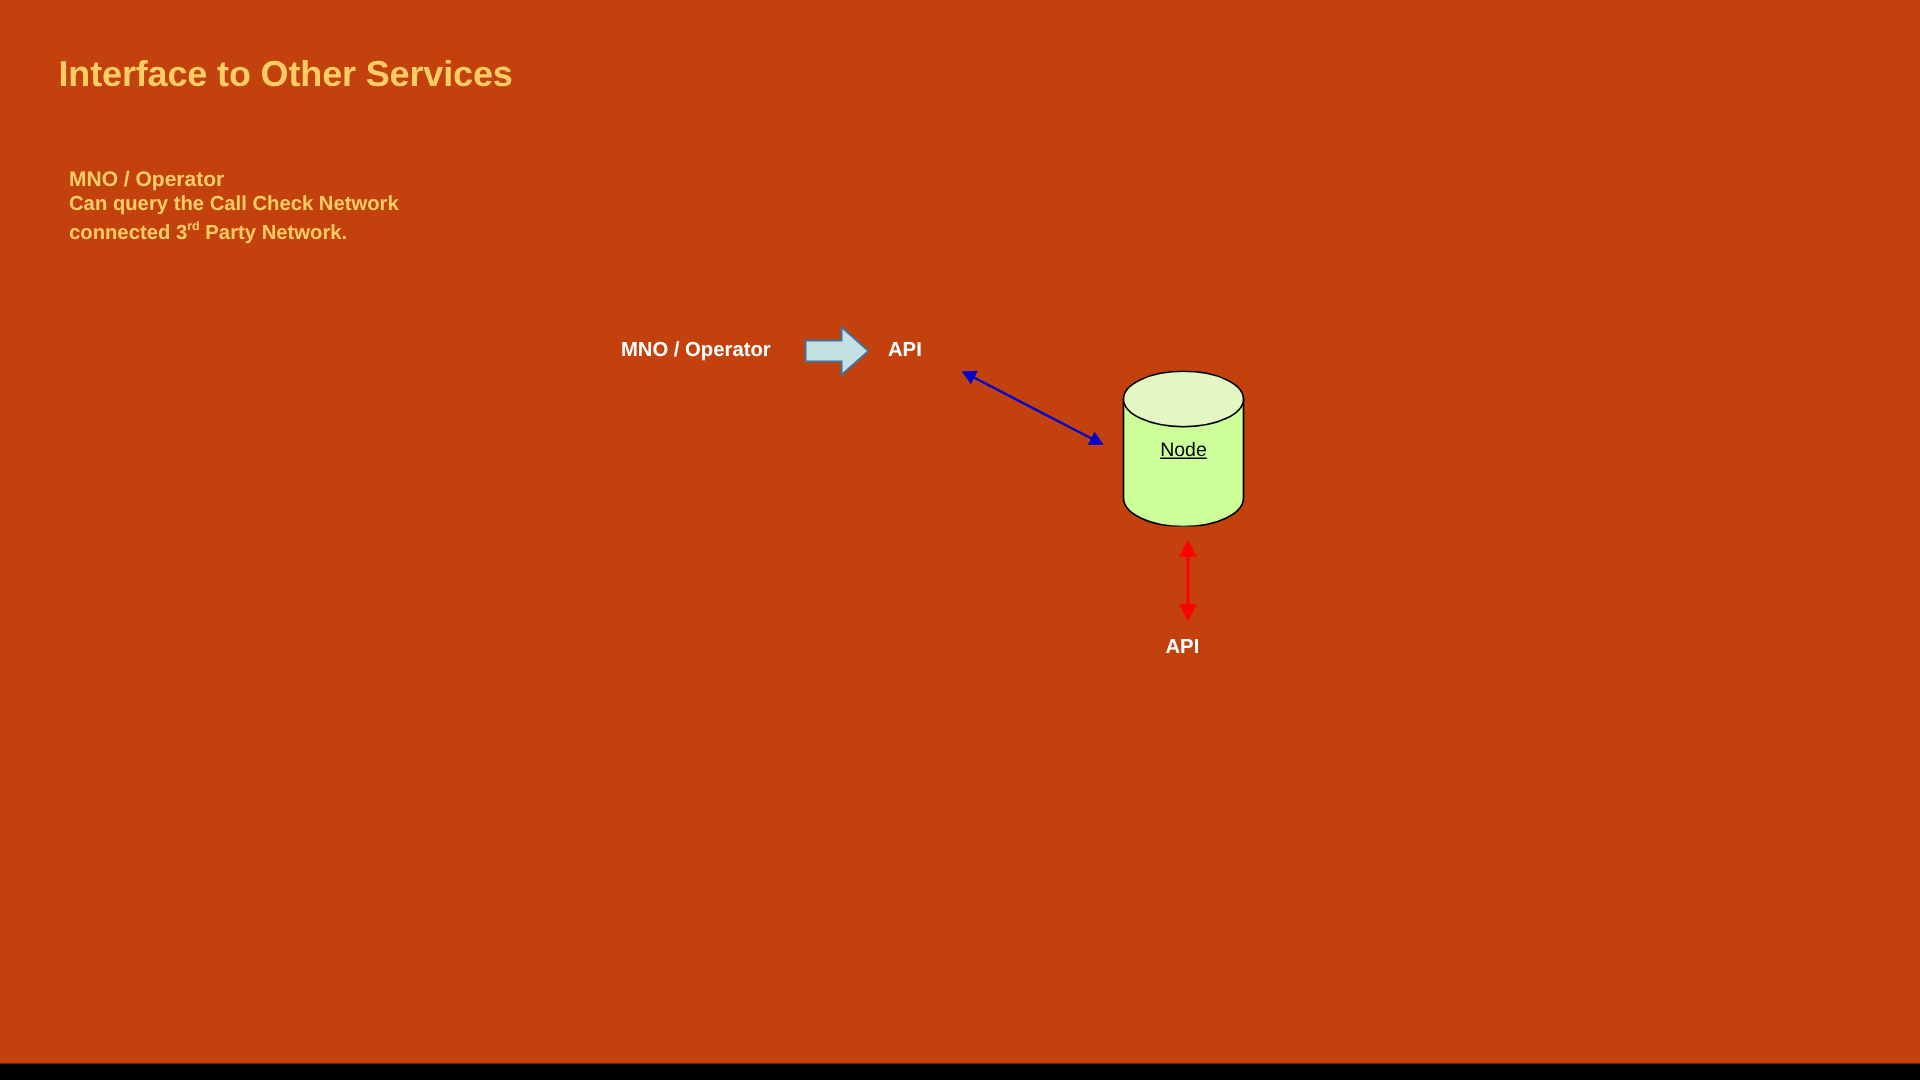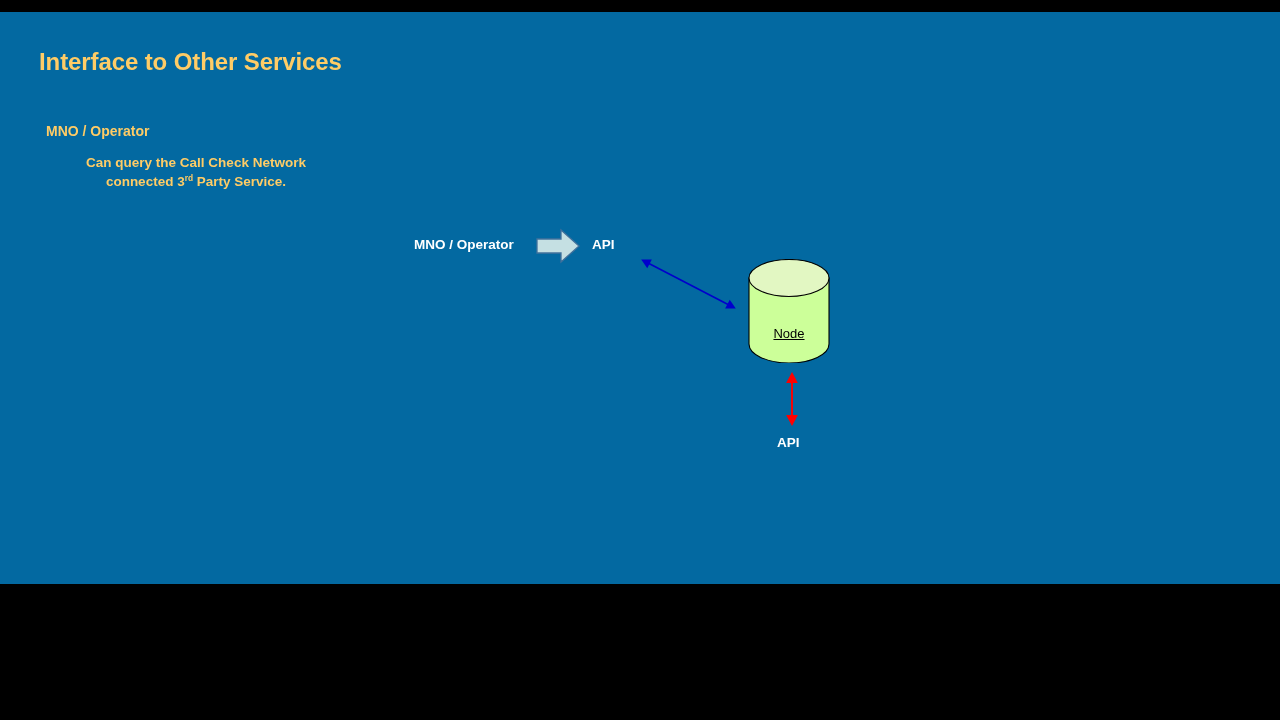--- a/index.html
+++ b/index.html
@@ -14,23 +14,22 @@
     overflow: hidden;
     font-family: "Liberation Sans", sans-serif;
     position: relative;
   }
 
   #slide {
     position: absolute;
     left: 0;
     top: 0;
     width: 1280px;
-    height: 572px;
-    background: #0369a1;
-    margin-top: 12px;
+    height: 709px;
+    background: #c2410c;
   }
 
   
   #slide-title {
     position: absolute;
     left: 39px;
     top: 36px;
     font-size: 24px;
     font-weight: bold;
     color: #FFCC66;
@@ -45,27 +44,26 @@
     top: 111px;
     font-size: 14px;
     font-weight: bold;
     color: #FFCC66;
     white-space: nowrap;
   }
 
   #body-text {
     position: absolute;
     left: 46px;
-    top: 141px;
+    top: 126px;
     width: 300px;
     font-size: 13.5px;
     font-weight: bold;
     color: #FFCC66;
     line-height: 19px;
-    text-align: center;
   }
   #body-text .line { white-space: nowrap; }
   sup {
     font-size: 0.62em;
     vertical-align: super;
     line-height: 0;
   }
 
   
   .flow-label {
@@ -120,21 +118,21 @@
     pointer-events: none;
   }
 
   #node-cylinder {
     left: 748px;
     top: 247px;
     width: 82px;
     height: 104px;
   }
   #node-cylinder .cyl-label {
-    top: 67px;
+    top: 45px;
     text-decoration: underline;
   }
 
   #third-party-cylinder {
     left: 748px;
     top: 446px;
     width: 90px;
     height: 110px;
   }
   #third-party-cylinder .cyl-label {
@@ -145,21 +143,21 @@
 <body>
 
 <div id="slide">
 
   <div id="slide-title">Interface to Other Services</div>
 
   <div id="subhead">MNO / Operator</div>
 
   <div id="body-text">
     <div class="line">Can query the Call Check Network</div>
-    <div class="line"><span>connected 3</span><sup>rd</sup><span> Party Service.</span></div>
+    <div class="line"><span>connected 3</span><sup>rd</sup><span> Party Network.</span></div>
   </div>
 
   <div class="flow-label" id="label-mno-operator">MNO / Operator</div>
 
   <div id="block-arrow">
     <svg width="44" height="36" viewBox="0 0 44 36" xmlns="http://www.w3.org/2000/svg">
       <polygon points="1,11 25,11 25,2 43,18 25,34 25,25 1,25" fill="#C5E0E3" stroke="#41719C" stroke-width="1.3" stroke-linejoin="miter"></polygon>
     </svg>
   </div>
 

